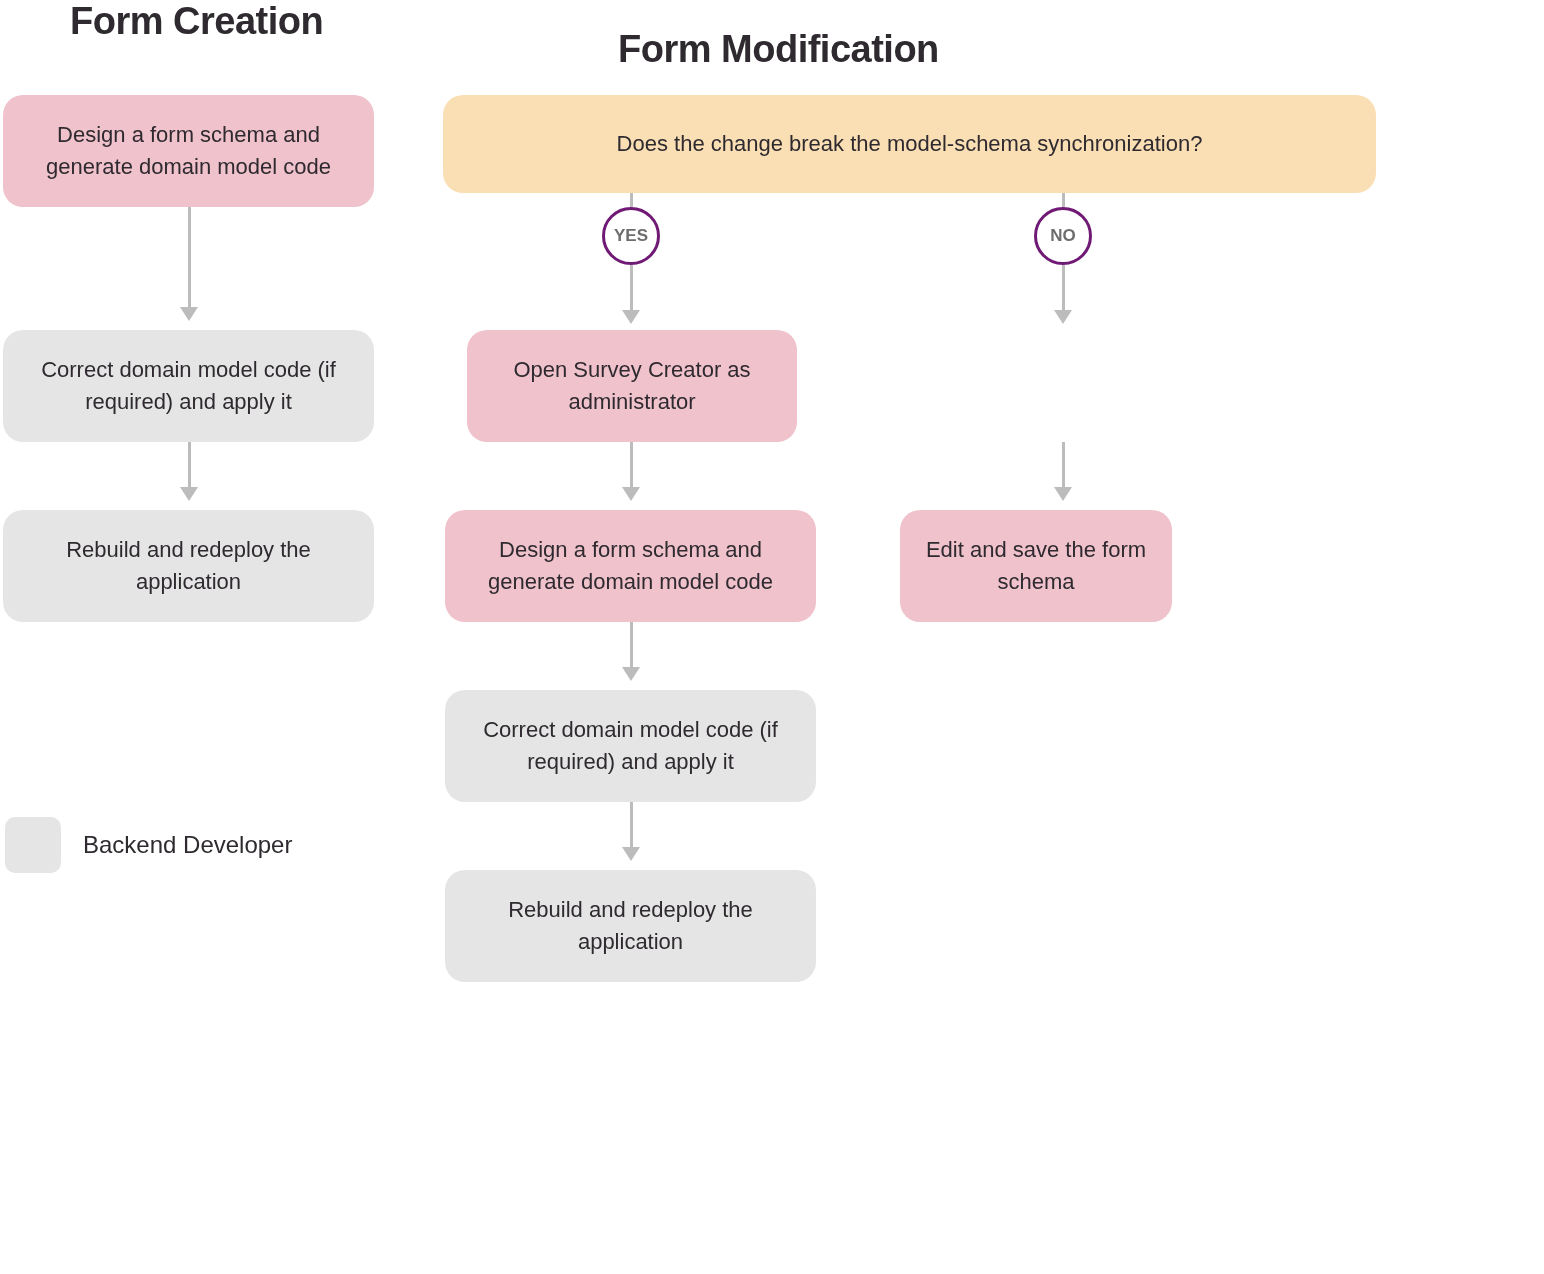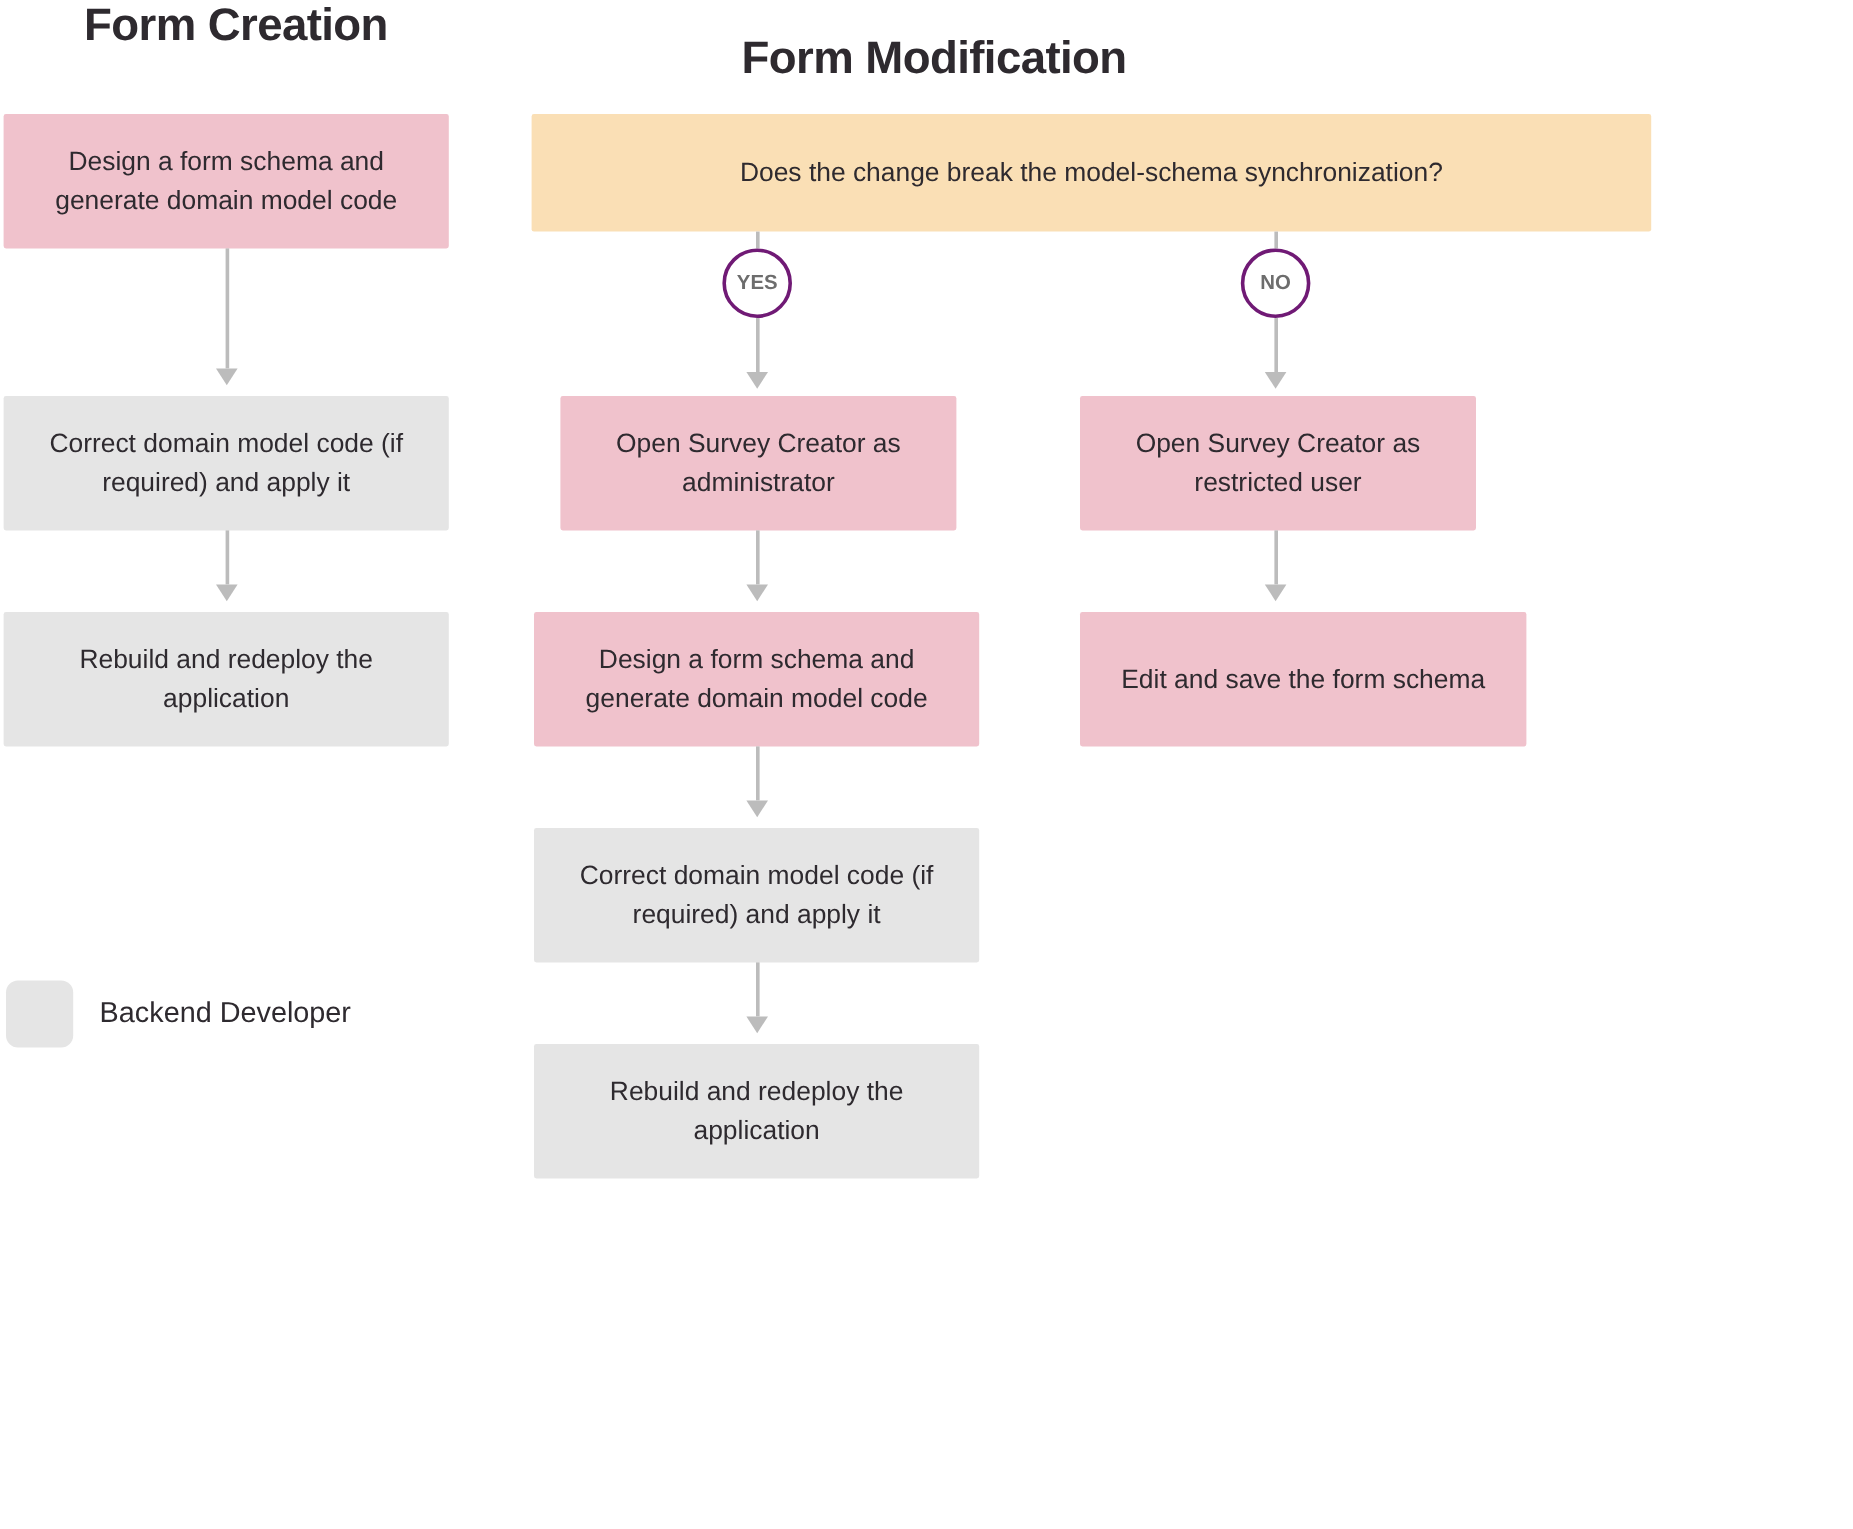--- a/index.html
+++ b/index.html
@@ -6,21 +6,21 @@
   html, body { width: 1544px; height: 1274px; background: #ffffff; font-family: "Segoe UI", "Helvetica Neue", Arial, sans-serif; color: #2e2a2f; }
   body { padding: 0; }
 
   .canvas { position: relative; width: 1544px; height: 1274px; }
 
   .heading { position: absolute; font-weight: 700; font-size: 38px; letter-spacing: -0.5px; }
   h1.heading { margin:0; }
 
   .box {
     position: absolute;
-    border-radius: 2px;
+    border-radius: 20px;
     display: flex;
     align-items: center;
     justify-content: center;
     text-align: center;
     padding: 16px 22px;
     font-size: 22px;
     line-height: 1.45;
     font-weight: 400;
   }
   .pink   { background: #f0c2cc; }
@@ -111,22 +111,21 @@
 
   <div class="box blue" style="left:445px; top:690px; width:371px; height:112px;">Correct domain model code (if required) and apply it</div>
 
   <div class="arrow" style="left:619px; top:802px;">
     <div class="shaft" style="height:45px;"></div>
       <div class="head"></div>
   </div>
 
   <div class="box blue" style="left:445px; top:870px; width:371px; height:112px;">Rebuild and redeploy the application</div>
 
-  <div class="box pink" style="left:900px; top:330px; width:330px; height:112px;">Open Survey Creator as restricted user</div>
 
   <div class="arrow" style="left:1051px; top:442px;">
     <div class="shaft" style="height:45px;"></div>
       <div class="head"></div>
   </div>
 
-  <div class="box pink" style="left:900px; top:510px; width:372px; height:112px;">Edit and save the form schema</div>
+  <div class="box pink" style="left:900px; top:510px; width:272px; height:112px;">Edit and save the form schema</div>
 
 </div>
 
 </body></html>

